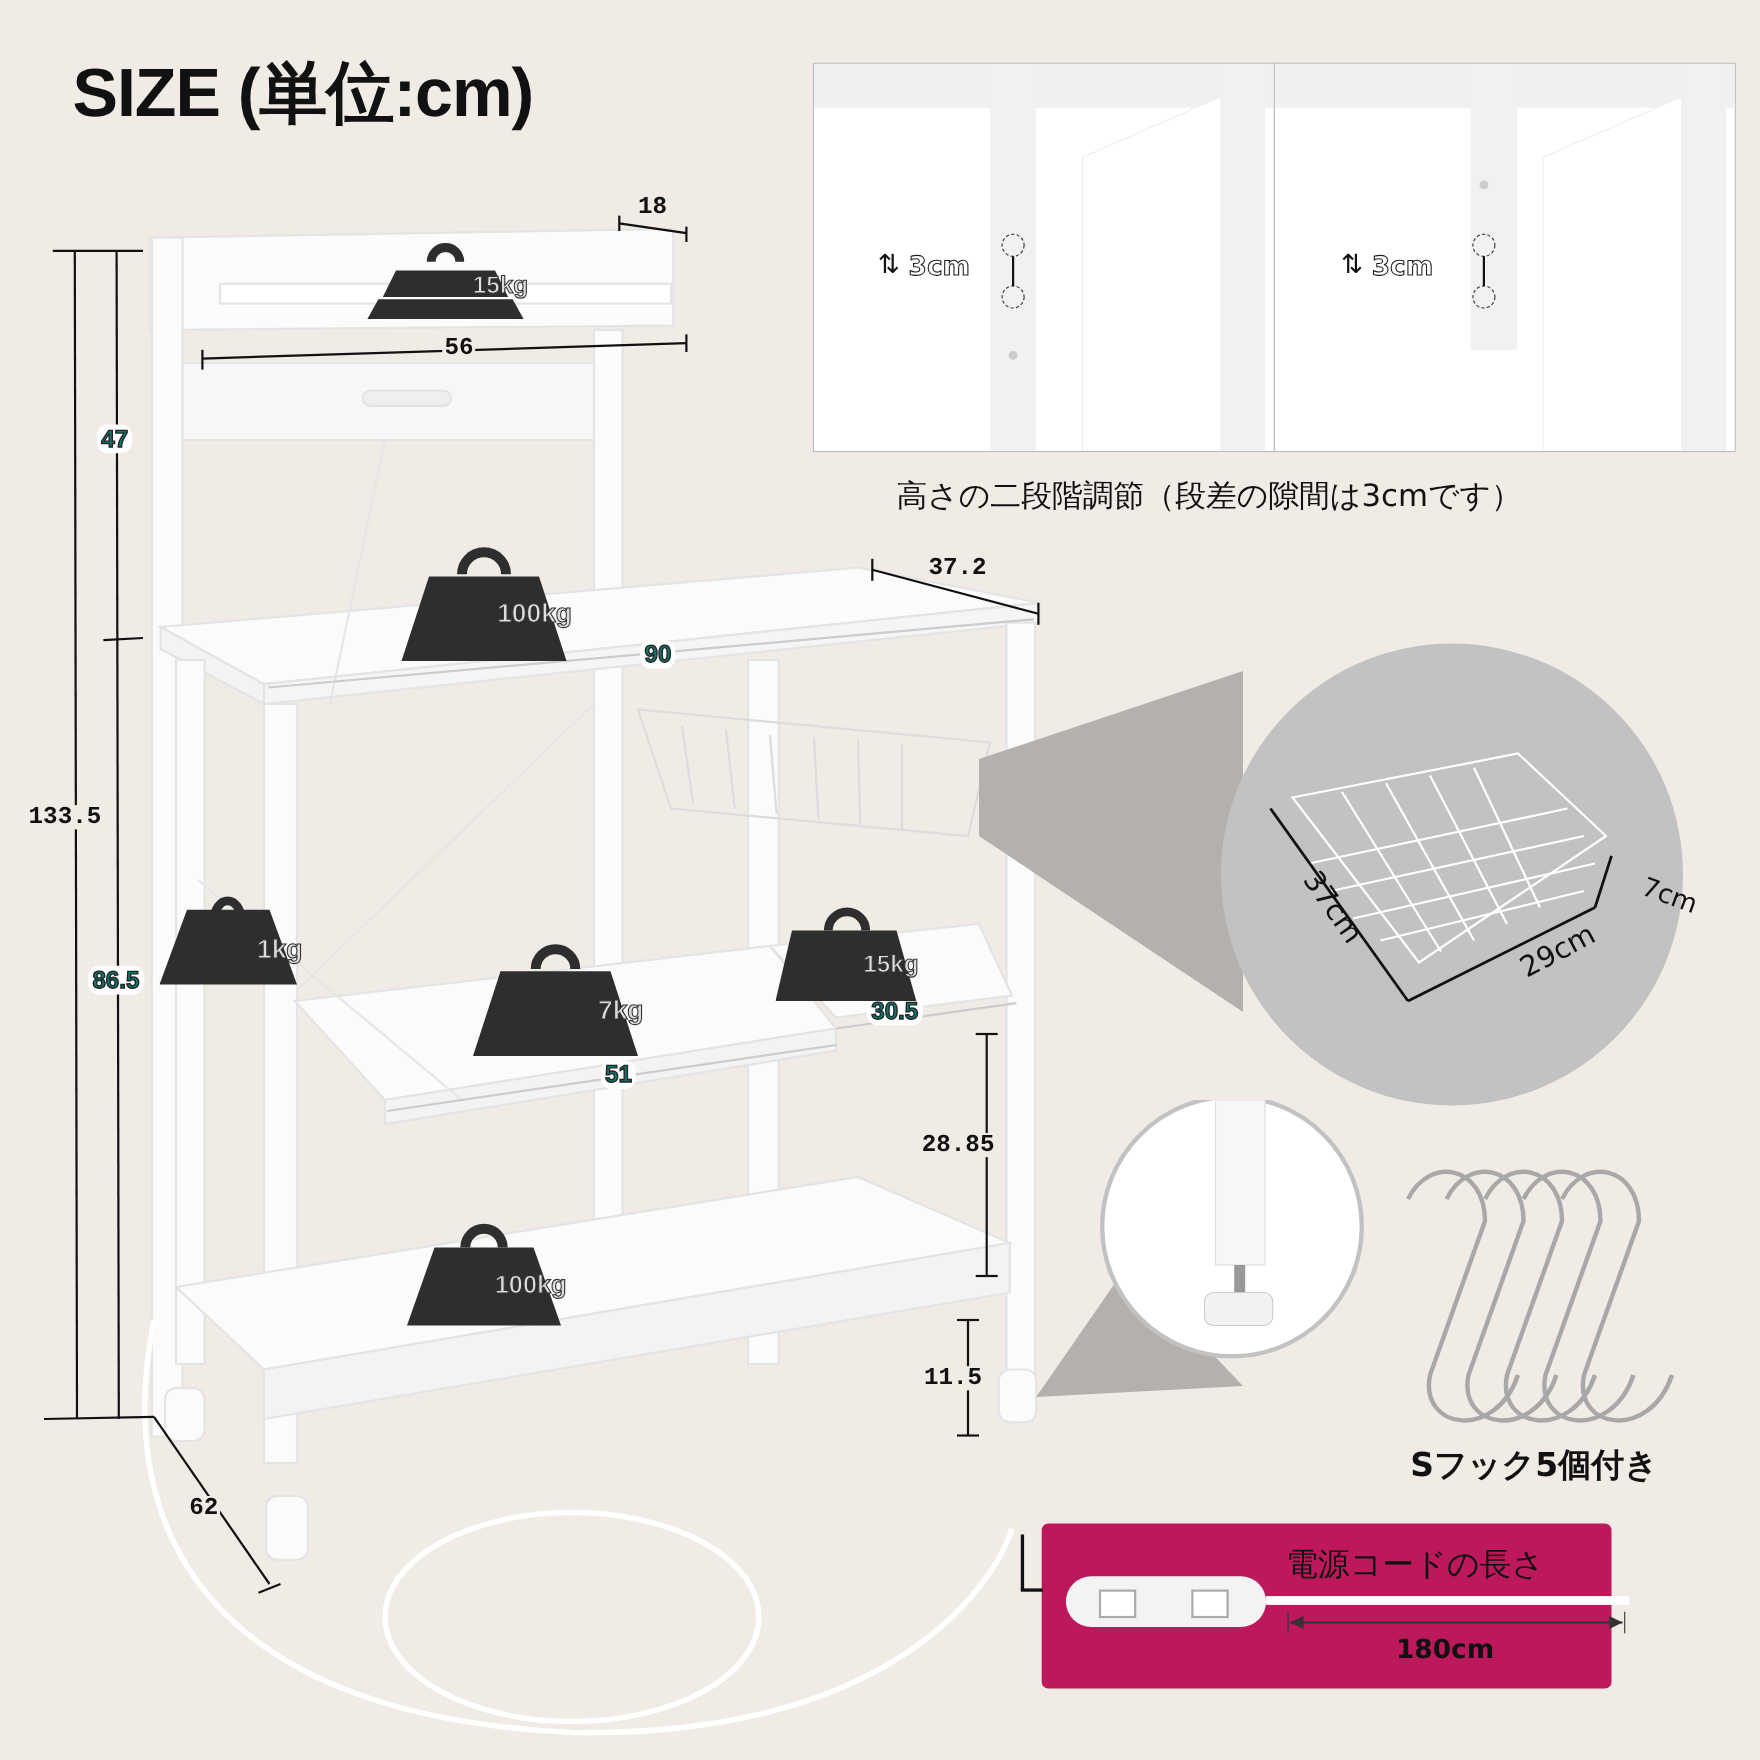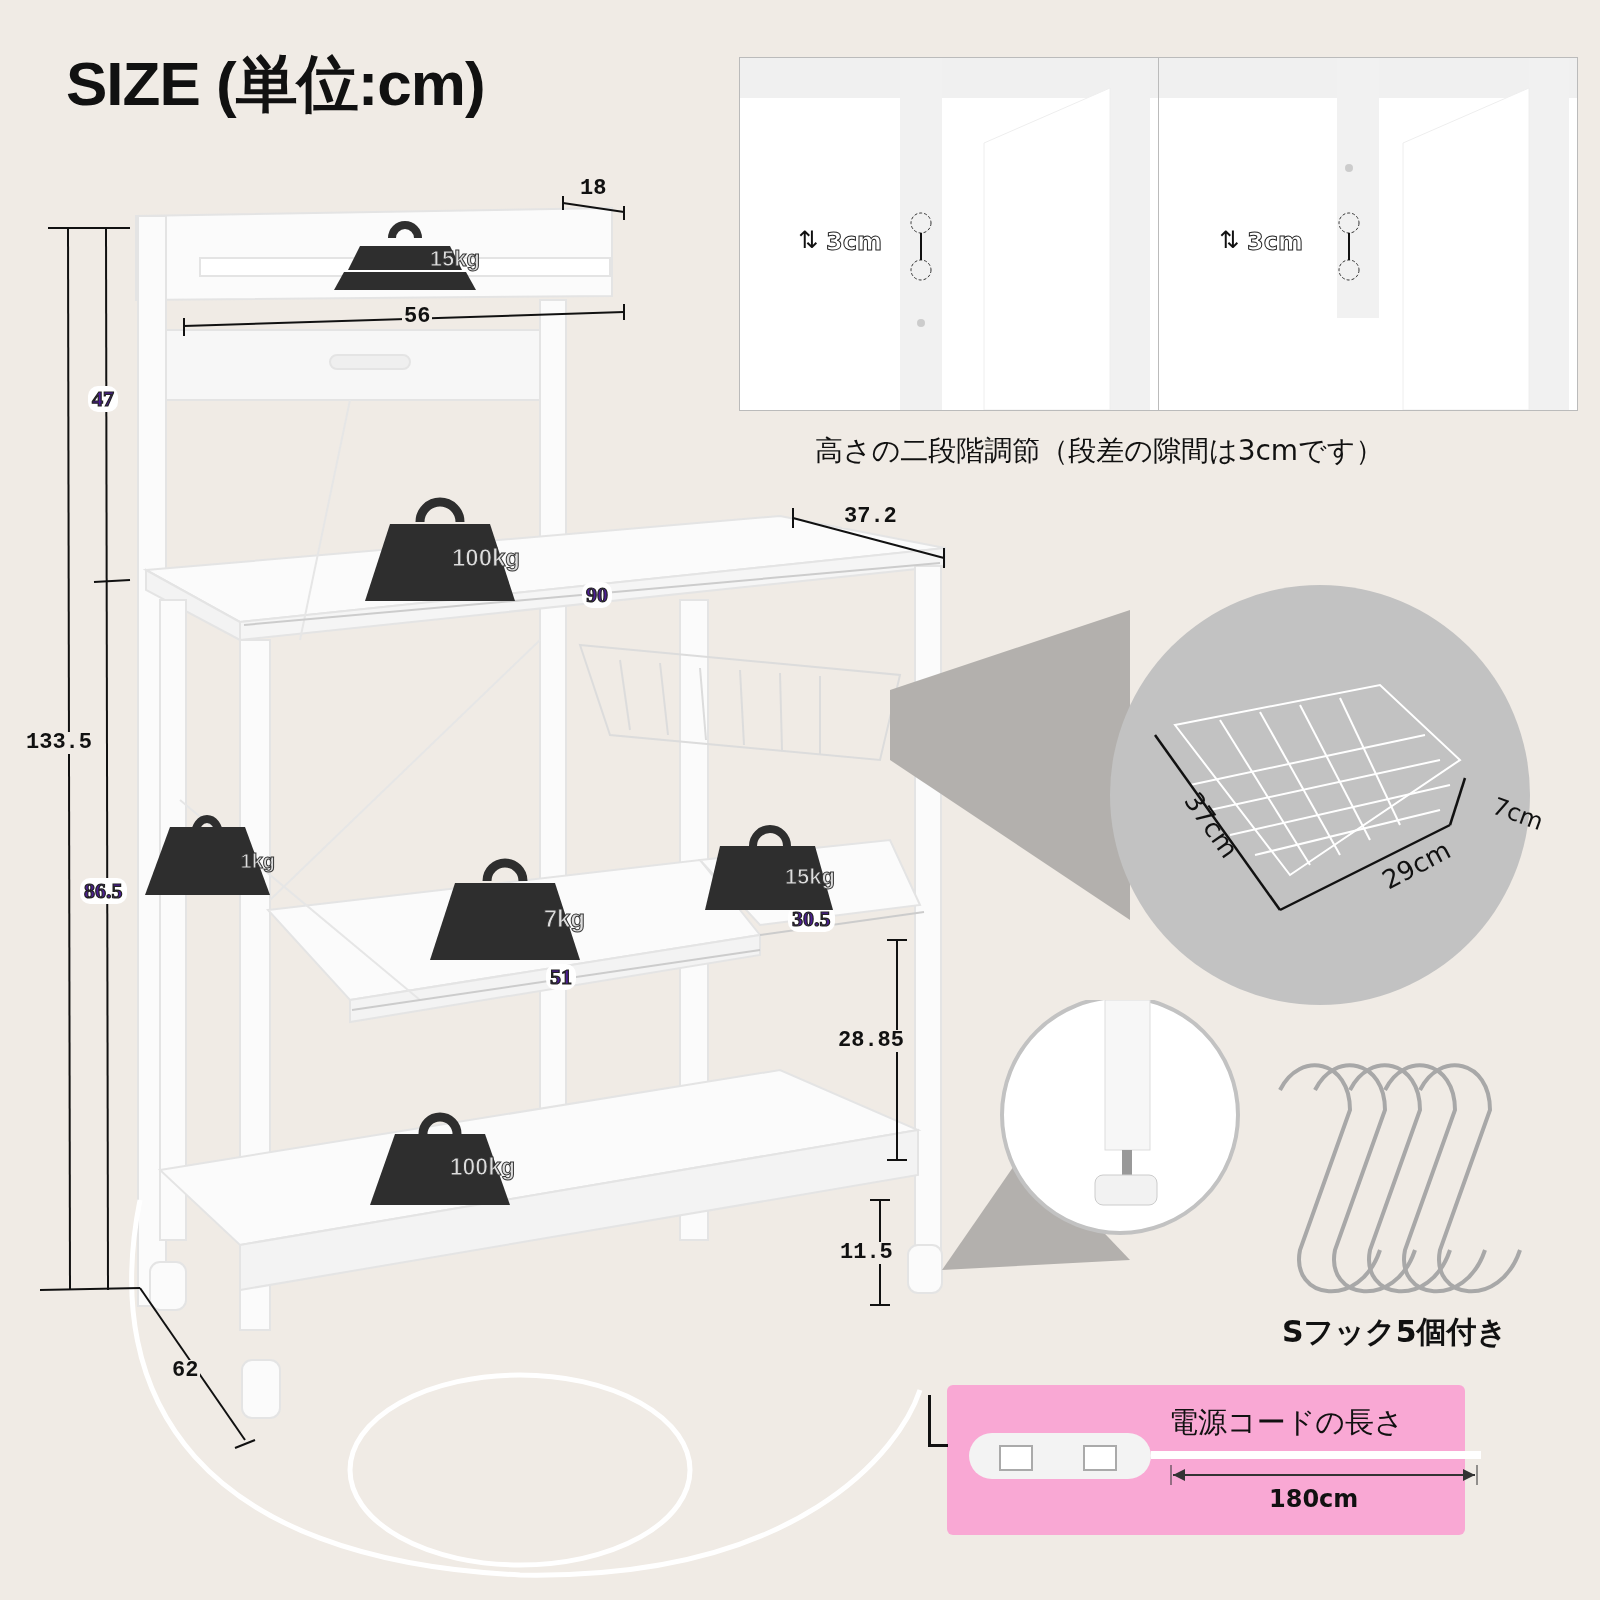--- a/index.html
+++ b/index.html
@@ -1,30 +1,30 @@
 <!DOCTYPE html>
 <html><head>
 <meta charset="utf-8">
 <style>
   html, body { margin:0; padding:0; }
   body { width:1600px; height:1600px; background:#f0ebe5; position:relative; overflow:hidden;
          font-family:"DejaVu Sans", sans-serif; color:#111; }
   .abs { position:absolute; }
   .title { left:66px; top:42px; font-size:62px; font-weight:bold; letter-spacing:-1px; font-family:"Liberation Sans", sans-serif; }
   .dim { position:absolute; font-size:22px; font-family:"Liberation Sans", sans-serif; color:#111; background:#f0ebe5; padding:0 2px; line-height:1; }
-  .dim.outline { color:#4c1d95; -webkit-text-stroke:1.2px #222; font-weight:bold; background:#fff; border-radius:10px; padding:2px 4px;font-family:Liberation Serif, serif; }
+  .dim.outline { color:#0f766e; -webkit-text-stroke:1.2px #222; font-weight:bold; background:#fff; border-radius:10px; padding:2px 4px; }
   .dim.dark { font-weight:bold;font-family:Liberation Mono, monospace; }
   .line { position:absolute; background:#111; }
   .panel { position:absolute; background:#fff; border:1px solid #bbb; overflow:hidden; }
   .caption { position:absolute; font-size:28px; font-weight:normal; }
   .weight { position:absolute; }
   .weight svg { display:block; }
   .wlabel { position:absolute; left:0; right:0; text-align:right; font-weight:bold; color:#ddd;
             -webkit-text-stroke:1px #333; font-family:"Liberation Sans", sans-serif; }
-  .cord-box { position:absolute; left:947px; top:1385px; width:518px; height:150px; background:#f9a8d4; border-radius:6px; }
+  .cord-box { position:absolute; left:947px; top:1385px; width:518px; height:150px; background:#be185d; border-radius:6px; }
 </style>
 </head>
 <body>
 
 <div class="abs title">SIZE (単位:cm)</div>
 
 <svg class="abs" style="left:0;top:0" width="960" height="1600">
   <g fill="#fbfbfb" stroke="#e4e4e4" stroke-width="2">
 
     <polygon points="136,216 612,208 612,296 136,300"></polygon>
@@ -134,21 +134,21 @@
       <path d="M60,26 a20,20 0 0 1 40,0" stroke="#2e2e2e" stroke-width="9" fill="none"></path>
   <polygon points="30,28 130,28 155,105 5,105" fill="#2e2e2e"></polygon>
     </svg>
   <div class="wlabel" style="top:48px;font-size:24px">100kg</div>
 </div>
 <div class="weight" style="left:145px;top:795px;width:130px;height:105px">
   <svg width="130" height="105">
       <path d="M50,40 a12,16 0 0 1 24,0" stroke="#2e2e2e" stroke-width="8" fill="none"></path>
   <polygon points="25,32 100,32 125,100 0,100" fill="#2e2e2e"></polygon>
     </svg>
-  <div class="wlabel" style="top:55px;font-size:20px">1kg</div>
+  <div class="wlabel" style="top:55px;font-size:24px">1kg</div>
 </div>
 <div class="weight" style="left:425px;top:855px;width:160px;height:110px">
   <svg width="160" height="110">
       <path d="M62,26 a18,18 0 0 1 36,0" stroke="#2e2e2e" stroke-width="9" fill="none"></path>
   <polygon points="30,28 130,28 155,105 5,105" fill="#2e2e2e"></polygon>
     </svg>
   <div class="wlabel" style="top:50px;font-size:24px">7kg</div>
 </div>
 <div class="weight" style="left:705px;top:822px;width:130px;height:92px">
   <svg width="130" height="92">

